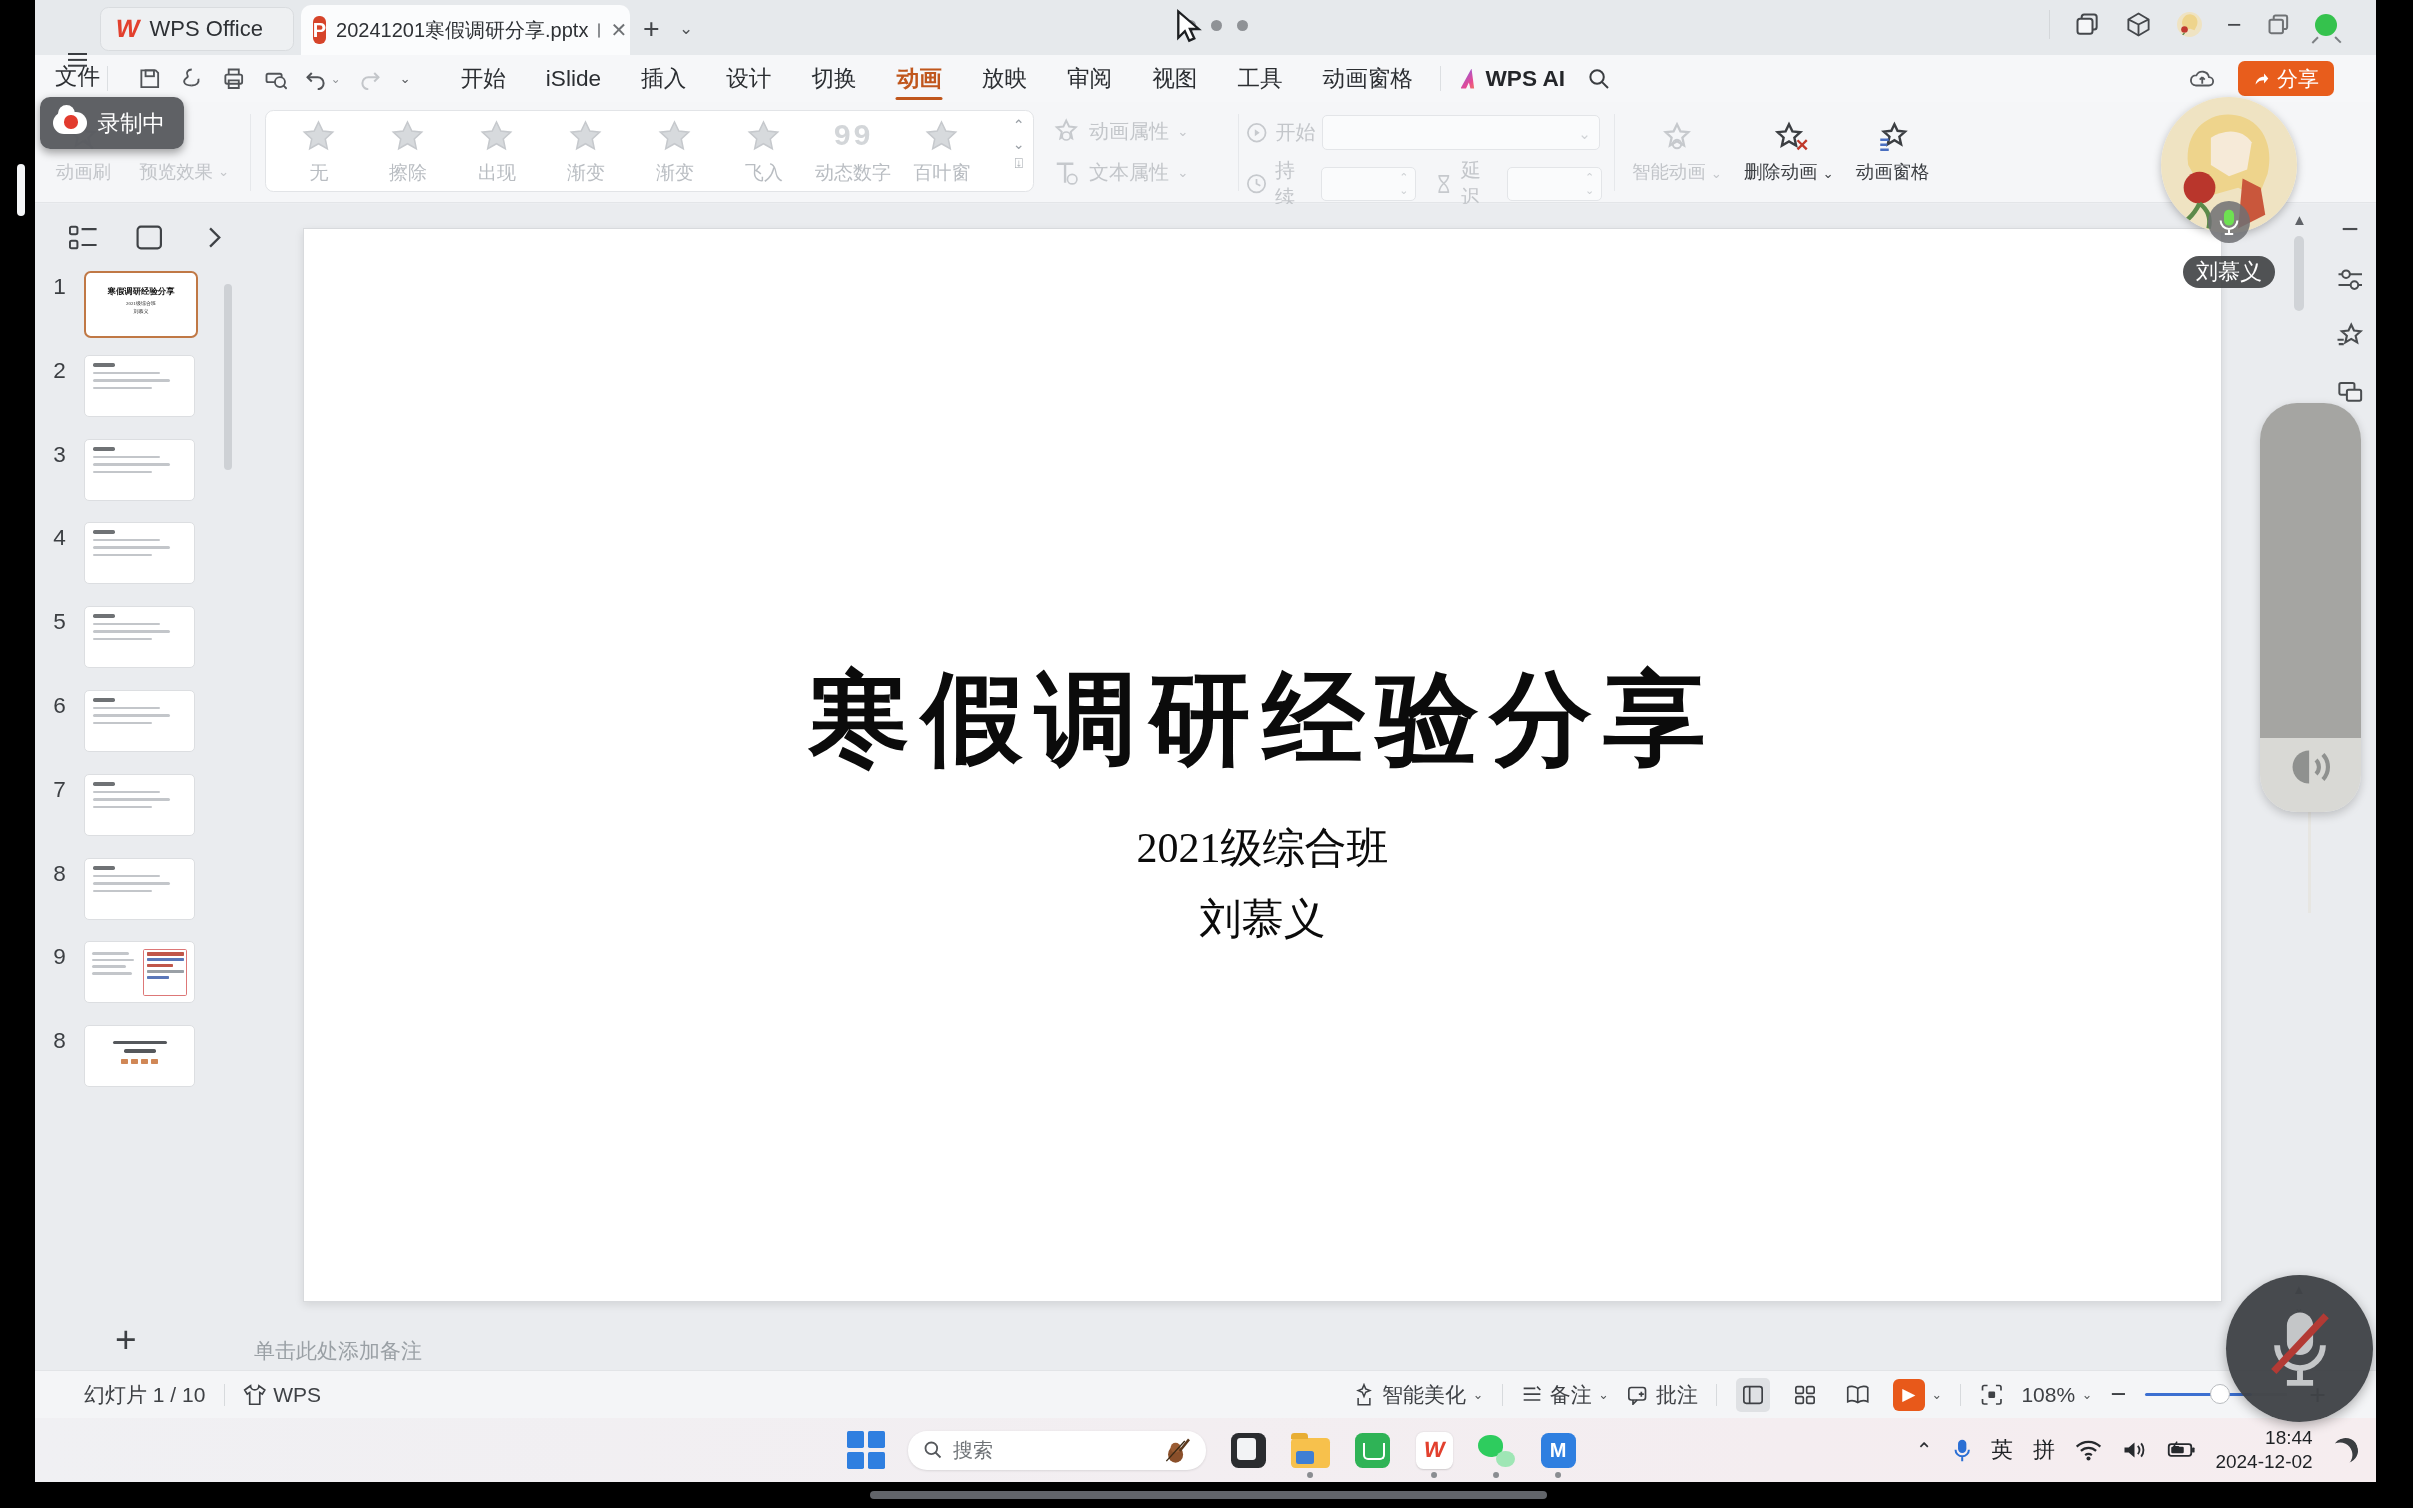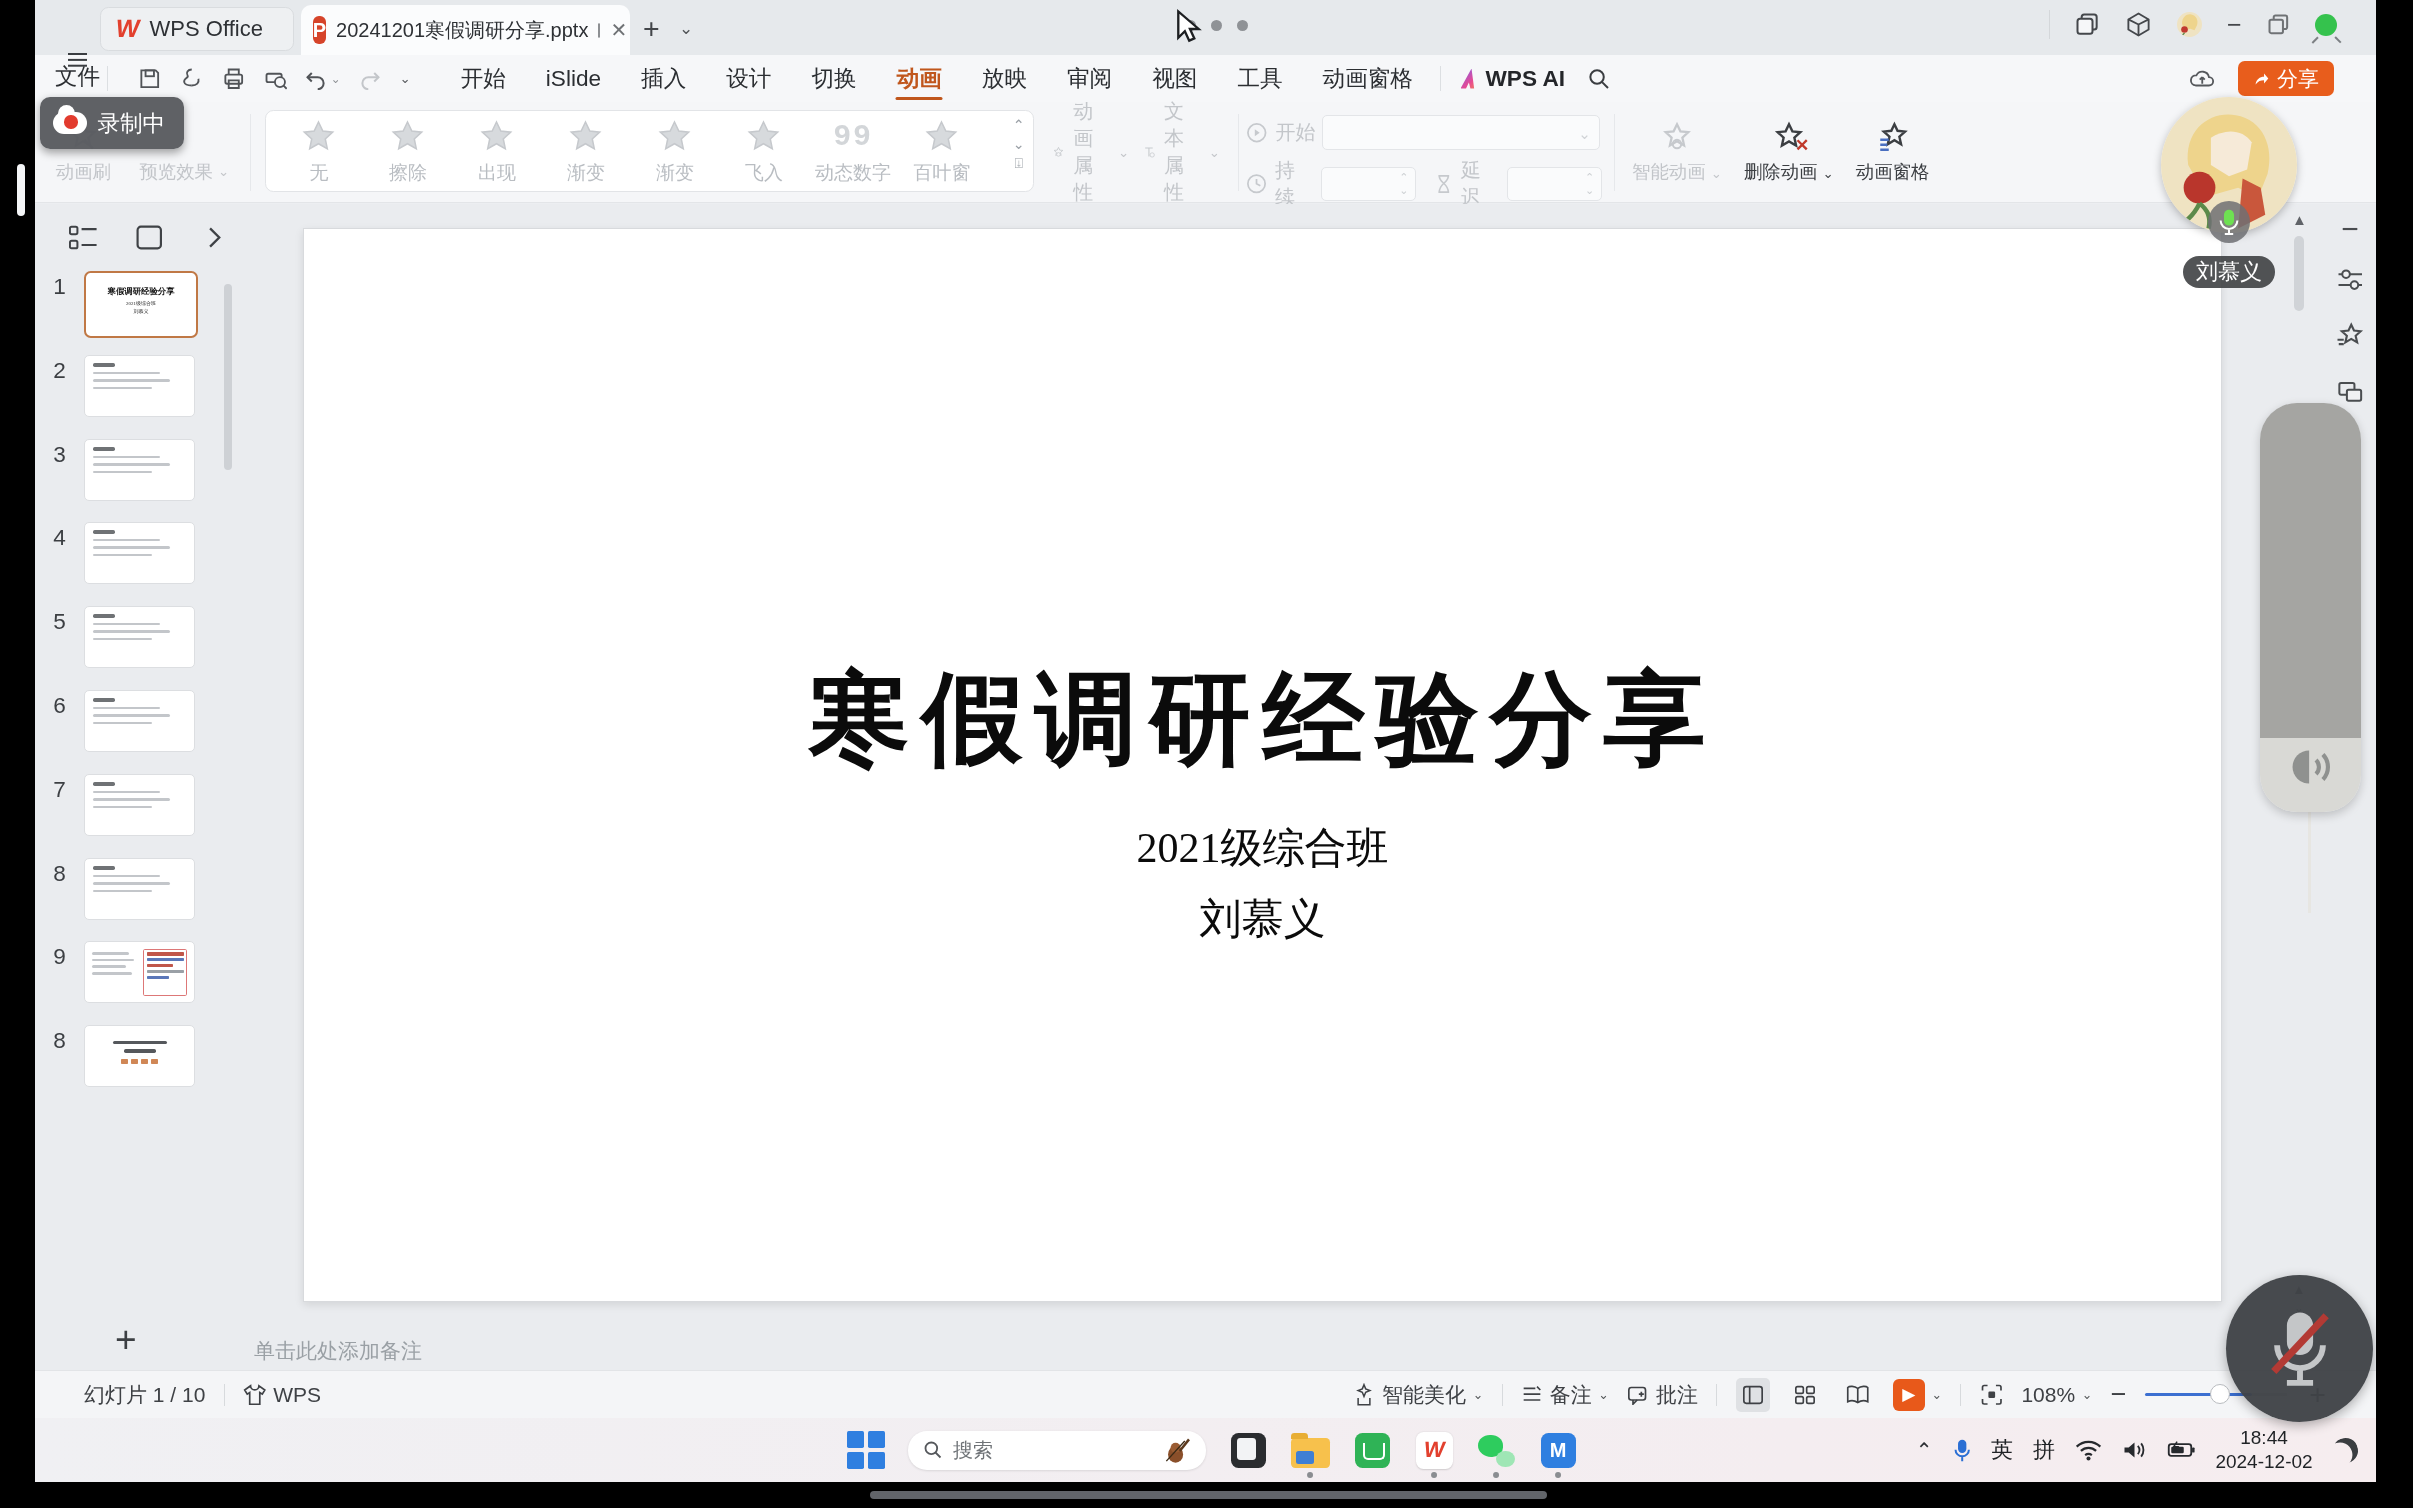--- a/index.html
+++ b/index.html
@@ -55,21 +55,21 @@
   .rtool .lbl.dark { color:#3b3e42; }
   .starO { width:34px; height:34px; }
   .rdiv { position:absolute; top:11.7px; width:0.8px; height:77px; background:#e6e8eb; }
   .gallery { position:absolute; left:230px; top:8.4px; width:769px; height:82px; background:#fff; border:0.8px solid #e2e4e7; border-radius:8.4px;
              display:flex; align-items:center; padding:0 8.4px; }
   .gal-item { width:89px; display:flex; flex-direction:column; align-items:center; gap:3.4px; }
   .gal-item .gi { height:39px; display:flex; align-items:center; justify-content:center; }
   .gal-item .gl { font-size:19px; color:#b9bdc2; white-space:nowrap; }
   .g99 { font-family:"Liberation Mono",monospace; font-size:30px; font-weight:bold; color:#d3d6d9; letter-spacing:1.7px; }
   .gal-arrows { position:absolute; right:8.4px; top:6.7px; display:flex; flex-direction:column; gap:5px; color:#9aa0a6; font-size:14.2px; line-height:1; align-items:center; }
-  .props { position:absolute; left:1017px; top:0; width:168px; height:100%; display:flex; flex-direction:row; justify-content:center; gap:13.4px; }
+  .props { position:absolute; left:1017px; top:0; width:168px; height:100%; display:flex; flex-direction:column; justify-content:center; gap:13.4px; }
   .prow { display:flex; align-items:center; gap:8.4px; font-size:20px; color:#c3c6ca; }
   .timing { position:absolute; left:1207px; top:0; width:360px; height:100%; }
   .trow { position:absolute; display:flex; align-items:center; gap:6.7px; font-size:20px; color:#c3c6ca; }
   .ddbox { width:278px; height:35px; background:#fafbfc; border:0.8px solid #e3e5e8; border-radius:5px; position:relative; }
   .ddbox .car { position:absolute; right:8.4px; top:8.4px; color:#d0d3d6; font-size:15px; }
   .spin { width:97px; height:34px; background:#fafbfc; border:0.8px solid #e3e5e8; border-radius:5px; position:relative; }
   .spin .ud { position:absolute; right:6.7px; top:2.5px; display:flex; flex-direction:column; font-size:11px; color:#ccd0d3; line-height:1.2; }
   .rright { position:absolute; left:1581px; top:0; display:flex; gap:22px; height:100%; align-items:center; }
   .redx { color:#c0392b; font-weight:bold; font-size:17px; position:absolute; right:-3.4px; bottom:-1.7px; }
   .carD { font-size:13.4px; color:#3b3e42; }
@@ -153,21 +153,21 @@
   .ic-bag:after { content:""; position:absolute; left:8.4px; top:10px; width:18.4px; height:15px; border:2.5px solid #fff; border-top:none; border-radius:0 0 5px 5px; }
   .ic-wps { width:37px; height:37px; background:#fff; border-radius:7.5px; display:flex; align-items:center; justify-content:center;
             box-shadow:0 0.8px 1.7px rgba(0,0,0,.15); }
   .ic-wechat { width:37px; height:37px; position:relative; }
   .ic-wechat .b1 { position:absolute; left:0; top:3.4px; width:25px; height:22px; background:#2ecc5e; border-radius:50% 50% 45% 55%; }
   .ic-wechat .b2 { position:absolute; right:0; bottom:1.7px; width:18.4px; height:16px; background:#9fe6b5; border-radius:50%; }
   .ic-blue { width:35px; height:35px; background:#2f7fe0; border-radius:7.5px; color:#fff; font-weight:bold; font-size:20px;
              display:flex; align-items:center; justify-content:center; }
   .tray { position:absolute; right:18.4px; top:0; height:100%; display:flex; align-items:center; gap:20px; }
   .tray .ime { font-size:22px; color:#1f2225; }
-  .clock { text-align:center; font-size:19px; color:#1f2225; line-height:1.25; }
+  .clock { text-align:right; font-size:19px; color:#1f2225; line-height:1.25; }
   .moon { width:25px; height:25px; border-radius:50%; box-shadow:inset -6.7px 2.5px 0 0 #3a3d40; transform:rotate(-18deg); }
 
   .blackbar-r { position:absolute; right:0; top:0; width:37px; height:1508px; background:#000; }
   .homebar { position:absolute; left:870px; top:1491px; width:677px; height:8.4px; background:#62656a; border-radius:4.2px; }
   .edgepill { position:absolute; left:17px; top:164px; width:7.5px; height:52px; background:#f5f6f8; border-radius:4.2px; }
 
   
   .camera { position:absolute; left:2126px; top:97px; width:136px; height:136px; border-radius:50%; overflow:hidden; z-index:50;
             box-shadow:0 2.5px 8.4px rgba(0,0,0,.25); }
   .micbadge { position:absolute; left:2173px; top:201px; width:42px; height:42px; background:rgba(110,112,115,.85); border-radius:50%;

